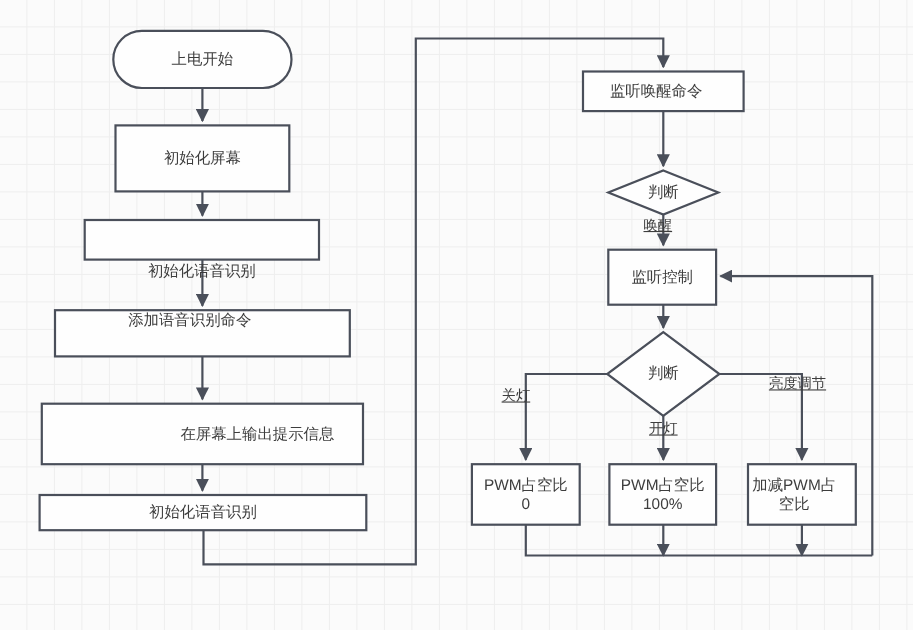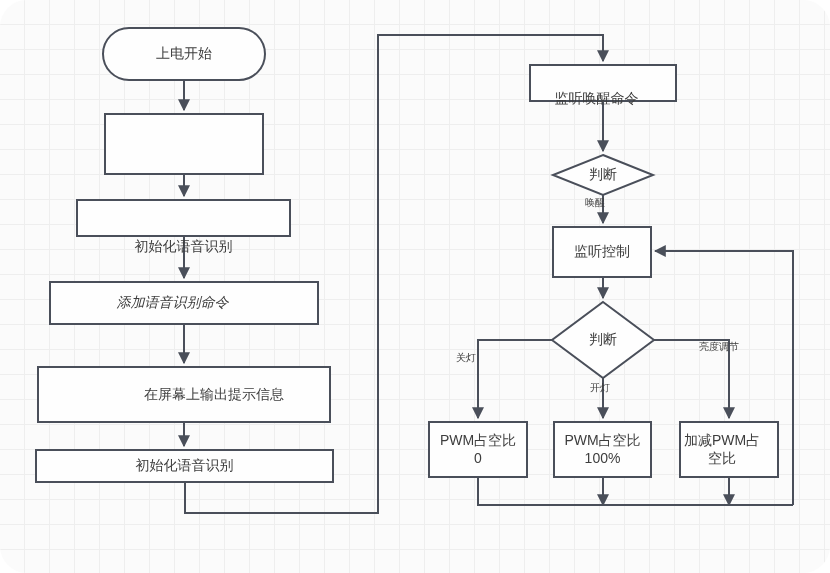--- a/index.html
+++ b/index.html
@@ -13,21 +13,20 @@
     width: 830px;
     height: 573px;
     background-color: #fbfbfb;
     background-image:
       linear-gradient(to right, #eeeeee 1px, transparent 1px),
       linear-gradient(to bottom, #eeeeee 1px, transparent 1px);
     background-size: 25px 25px;
     background-position: -1px -1px;
     font-family: "Liberation Sans", "DejaVu Sans", sans-serif;
     overflow: hidden;
-    border-radius: 27px;
   }
   #diagram {
     position: absolute;
     left: 0;
     top: 0;
     width: 830px;
     height: 573px;
   }
   .node-text {
     position: absolute;
@@ -37,24 +36,25 @@
     text-align: center;
     color: #3d3d3d;
     font-size: 14px;
     line-height: 1.25;
     pointer-events: none;
     white-space: pre-line;
   }
   .edge-label {
     position: absolute;
     color: #3d3d3d;
-    font-size: 10px;
+    font-size: 13px;
     line-height: 1;
     white-space: nowrap;
     pointer-events: none;
+    text-decoration: underline;
   }
   svg .shape {
     fill: #fefefe;
     stroke: #4a4f5a;
     stroke-width: 2;
   }
   svg .link {
     fill: none;
     stroke: #4a4f5a;
     stroke-width: 2;
@@ -106,30 +106,31 @@
     <path class="link" marker-end="url(#arrow)" d="M 654 340 L 729 340 L 729 418"></path>
 
     <path class="link" d="M 478 477 L 478 505 L 793 505"></path>
     <path class="link" marker-end="url(#arrow)" d="M 603 477 L 603 505"></path>
     <path class="link" marker-end="url(#arrow)" d="M 729 477 L 729 505"></path>
     <path class="link" marker-end="url(#arrow)" d="M 793 505 L 793 251 L 655 251"></path>
   </svg>
 
   <div class="node-text" style="left:103px; top:28px; width:162px; height:52px;">上电开始</div>
 
+  <div class="node-text" style="left:105px; top:114px; width:158px; height:60px;">初始化屏幕</div>
 
   <div class="node-text" style="left:77px; top:200px; width:213px; height:36px;margin-top:29px;">初始化语音识别</div>
 
-  <div class="node-text" style="left:50px; top:282px; width:245px; height:42px;font-style:italic;">添加语音识别命令</div>
+  <div class="node-text" style="left:50px; top:270px; width:245px; height:42px;">添加语音识别命令</div>
 
-  <div class="node-text" style="left:38px; top:367px; width:352px; height:55px;">在屏幕上输出提示信息</div>
+  <div class="node-text" style="left:38px; top:367px; width:352px; height:55px;padding-left:20px;">在屏幕上输出提示信息</div>
 
   <div class="node-text" style="left:36px; top:450px; width:297px; height:32px;">初始化语音识别</div>
 
-  <div class="node-text" style="left:530px; top:65px; width:133px; height:36px;margin-top:16px;">监听唤醒命令</div>
+  <div class="node-text" style="left:530px; top:65px; width:133px; height:36px;">监听唤醒命令</div>
 
   <div class="node-text" style="left:553px; top:155px; width:100px; height:40px;">判断</div>
 
   <div class="node-text" style="left:553px; top:227px; width:98px; height:50px;">监听控制</div>
 
   <div class="node-text" style="left:552px; top:302px; width:102px; height:76px;">判断</div>
 
   <div class="node-text" style="left:429px; top:422px; width:98px; height:55px;">PWM占空比
 0</div>
 

